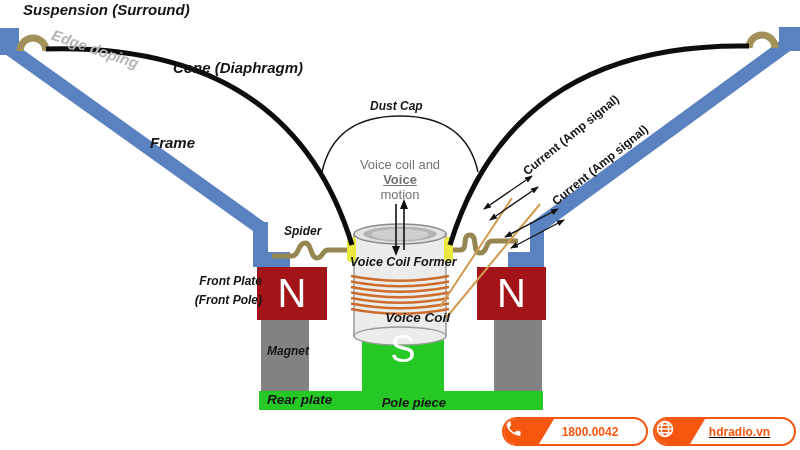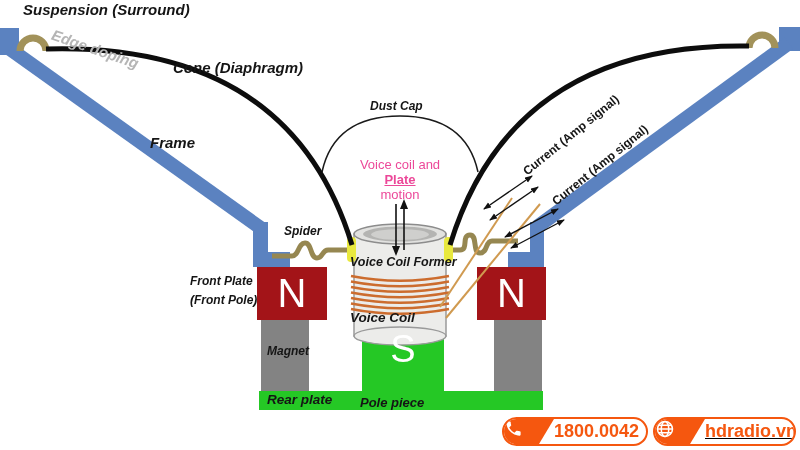--- a/index.html
+++ b/index.html
@@ -22,38 +22,38 @@
   .c-gray{fill:var(--magnet-gray);}
   .c-green{fill:var(--plate-green);}
   .s-coil{stroke:var(--coil-orange);fill:none;}
   .s-wire{stroke:var(--lead-wire);fill:none;}
 
   .lbl{position:absolute;color:#151515;font-style:italic;font-weight:700;
        font-size:12px;white-space:nowrap;}
   .lbl.gray{color:#b5b5b5;}
   .lbl.big{font-size:15px;}
   .plain{font-style:normal;font-weight:400;}
-  .center{text-align:left;}
+  .center{text-align:right;}
   .pole-letter{position:absolute;display:flex;align-items:center;justify-content:center;
        color:#fff;font-size:40px;font-weight:400;font-style:normal;}
   .motion-block{position:absolute;left:352px;top:157px;width:96px;text-align:center;
-       font-size:13px;line-height:15px;color:#ec4899;}
+       font-size:13px;line-height:15px;color:#737373;}
   .motion-block .u{font-weight:700;text-decoration:underline;}
   .rot-current{transform:rotate(-39deg);font-size:12px;width:124px;text-align:center;
        font-style:normal;font-weight:700;}
 
   
   .badge{position:absolute;top:417px;height:29px;background:#fff;
        border:2px solid var(--brand-orange);border-radius:15px;
        display:flex;align-items:center;overflow:hidden;}
   .badge .ic-seg{flex:none;width:50px;height:100%;background:var(--brand-orange);
        clip-path:polygon(0 0,100% 0,70% 100%,0 100%);
        display:flex;align-items:center;padding-left:11px;}
   .badge .txt{flex:1;text-align:center;color:var(--brand-orange);
-       font-weight:700;font-size:18px;padding-right:20px;}
+       font-weight:700;font-size:12px;padding-right:20px;}
   #badge-phone{left:502px;width:146px;}
   #badge-site{left:653px;width:143px;text-decoration:underline;}
 </style>
 </head>
 <body>
 
 <div id="stage">
 
   <svg width="800" height="450" viewBox="0 0 800 450">
     <defs>
@@ -131,21 +131,21 @@
   <div class="lbl big gray" style="left:55px;top:26px;transform:rotate(19deg);transform-origin:0 0;">Edge doping</div>
 
   <div class="lbl big" style="left:173px;top:59px;font-style:italic;">Cone (Diaphragm)</div>
 
   <div class="lbl big" style="left:150px;top:134px;text-align:right;">Frame</div>
 
   <div class="lbl" style="left:370px;top:99px;">Dust Cap</div>
 
   <div class="motion-block">
     <div class="plain">Voice coil and</div>
-    <div class="u">Plate</div>
+    <div class="u">Voice</div>
     <div class="plain">motion</div>
   </div>
 
   <div class="lbl" style="left:284px;top:224px;">Spider</div>
 
   <div class="lbl center" style="left:190px;top:272px;width:72px;line-height:19px;">
     <div>Front Plate</div>
     <div>(Front Pole)</div>
   </div>
 

